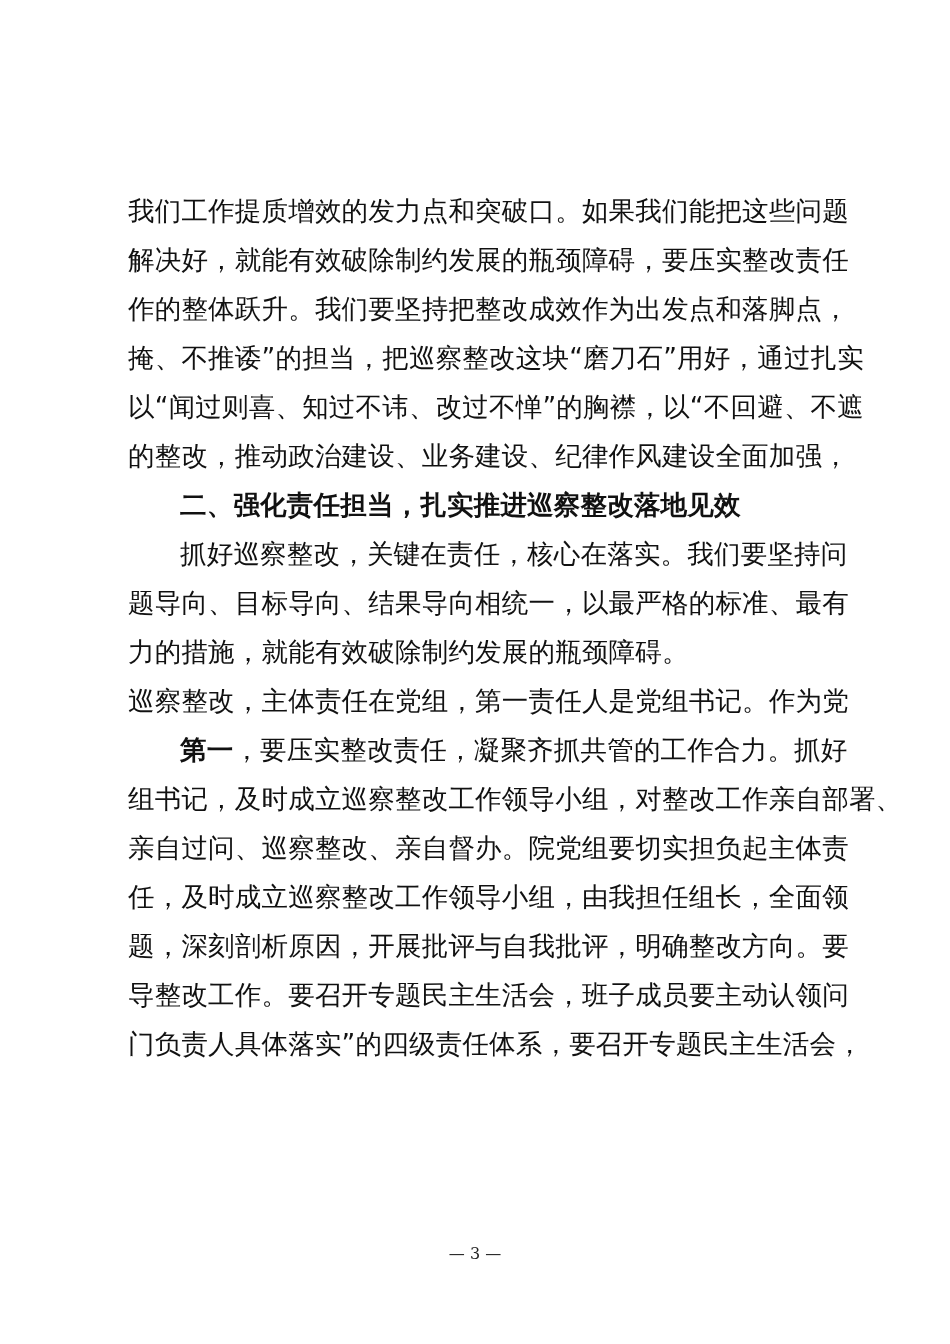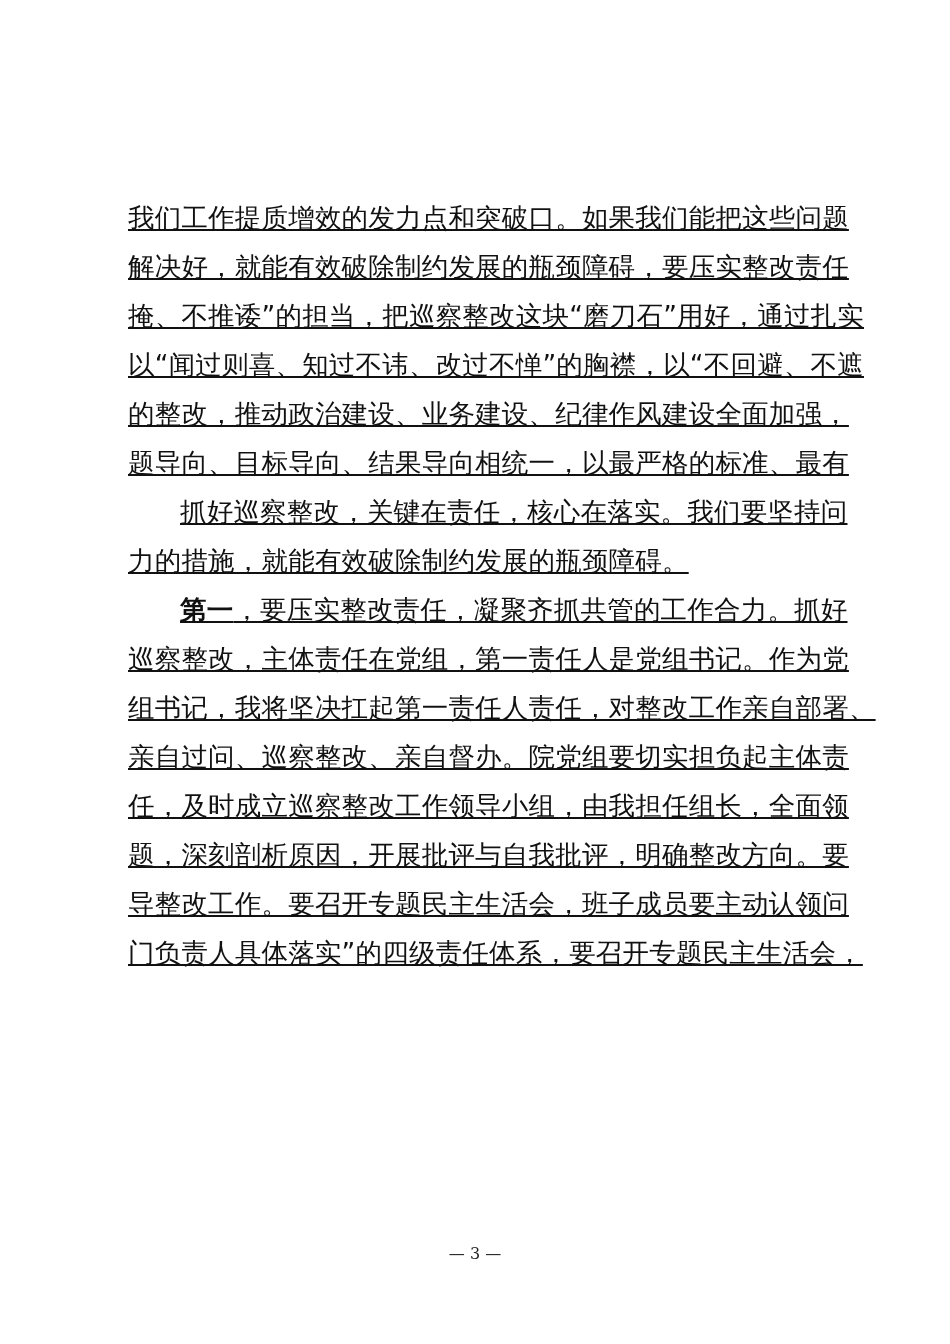--- a/index.html
+++ b/index.html
@@ -17,23 +17,22 @@
     }
     .page {
       position: absolute;
       left: 0; top: 0;
       width: 950px; height: 1344px;
       background: #ffffff;
     }
     .body-text {
       position: absolute;
       left: 128px;
-      top: 193px;
+      top: 186px;
       width: 700px;
-      text-decoration: underline;
     }
     .line {
       display: block;
       height: 49px;
       line-height: 49px;
       font-size: 26.5px;
       white-space: nowrap;
       letter-spacing: 0.2px;
     }
     .indent {
@@ -58,36 +57,38 @@
   </style>
 </head>
 <body>
 
 <div class="page">
   <div class="body-text">
 
     <div>
       <span class="line">我们工作提质增效的发力点和突破口。如果我们能把这些问题</span>
       <span class="line">解决好，就能有效破除制约发展的瓶颈障碍，要压实整改责任</span>
+      <span class="line">作的整体跃升。我们要坚持把整改成效作为出发点和落脚点，</span>
       <span class="line">掩、不推诿”的担当，把巡察整改这块“磨刀石”用好，通过扎实</span>
       <span class="line">以“闻过则喜、知过不讳、改过不惮”的胸襟，以“不回避、不遮</span>
       <span class="line">的整改，推动政治建设、业务建设、纪律作风建设全面加强，</span>
     </div>
 
+    <div class="line indent heading">二、强化责任担当，扎实推进巡察整改落地见效</div>
 
     <div>
+      <span class="line indent">抓好巡察整改，关键在责任，核心在落实。我们要坚持问</span>
       <span class="line">题导向、目标导向、结果导向相统一，以最严格的标准、最有</span>
-      <span class="line indent">抓好巡察整改，关键在责任，核心在落实。我们要坚持问</span>
       <span class="line">力的措施，就能有效破除制约发展的瓶颈障碍。</span>
     </div>
 
     <div>
+      <span class="line">巡察整改，主体责任在党组，第一责任人是党组书记。作为党</span>
       <span class="line indent"><span class="bold">第一</span><span>，要压实整改责任，凝聚齐抓共管的工作合力。抓好</span></span>
-      <span class="line">巡察整改，主体责任在党组，第一责任人是党组书记。作为党</span>
-      <span class="line">组书记，我将坚决扛起第一责任人责任，对整改工作亲自部署、</span>
+      <span class="line">组书记，及时成立巡察整改工作领导小组，对整改工作亲自部署、</span>
       <span class="line">亲自过问、巡察整改、亲自督办。院党组要切实担负起主体责</span>
       <span class="line">任，及时成立巡察整改工作领导小组，由我担任组长，全面领</span>
       <span class="line">题，深刻剖析原因，开展批评与自我批评，明确整改方向。要</span>
       <span class="line">导整改工作。要召开专题民主生活会，班子成员要主动认领问</span>
       <span class="line">门负责人具体落实”的四级责任体系，要召开专题民主生活会，</span>
     </div>
   </div>
 
   <div class="page-number">— 3 —</div>
 </div>

